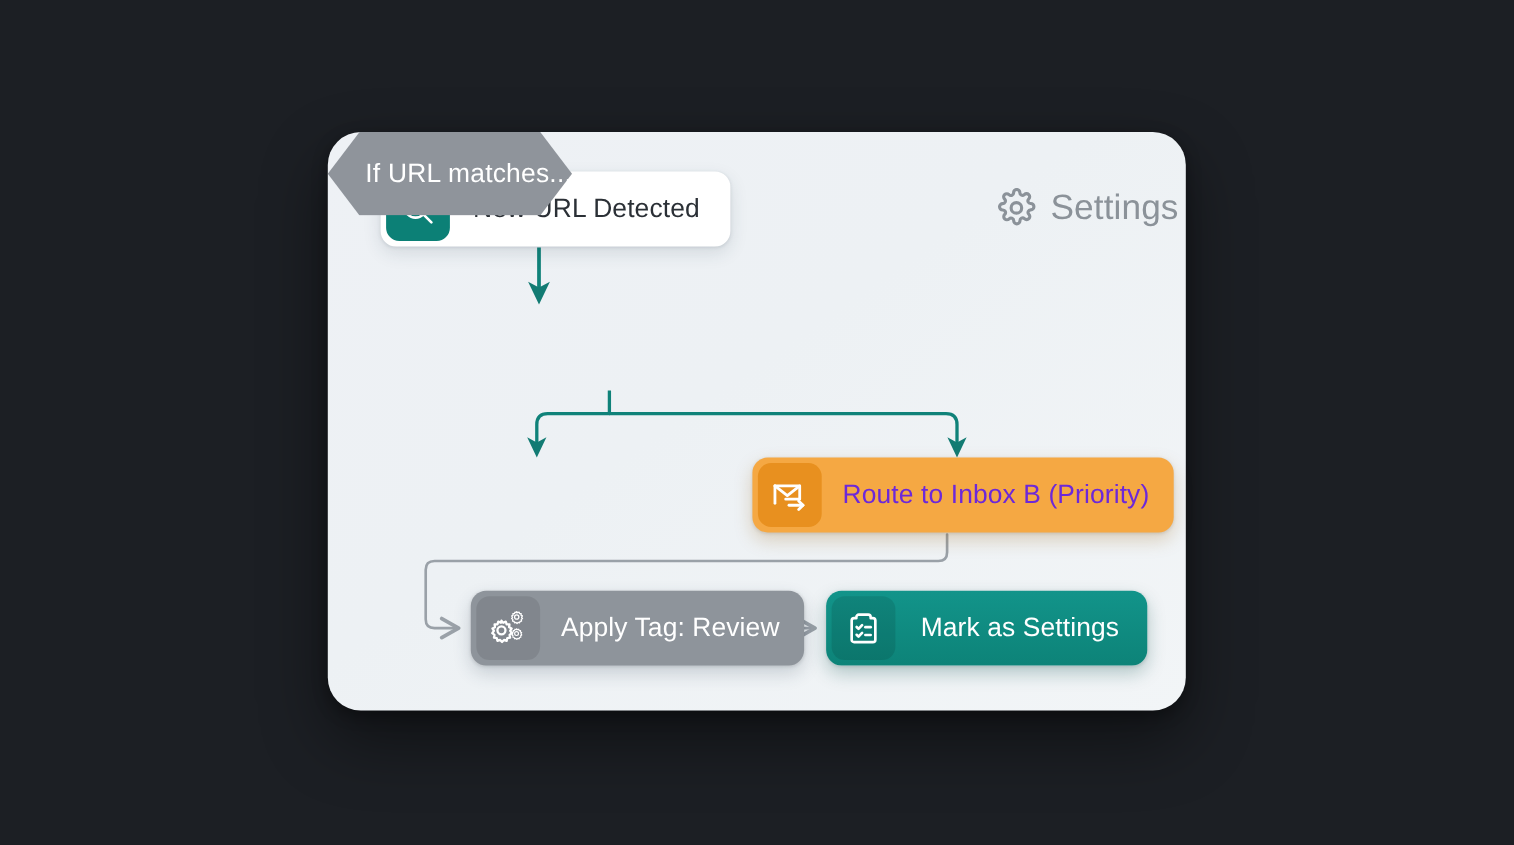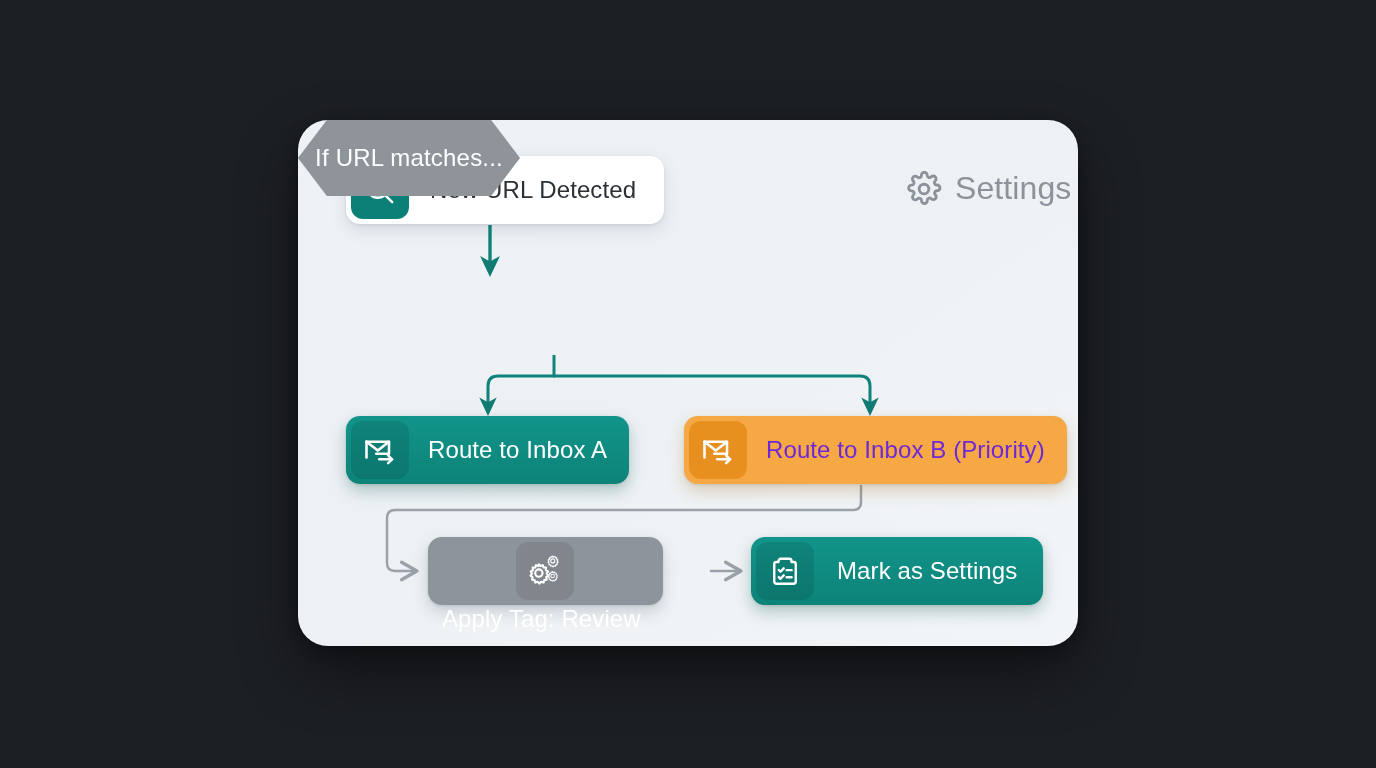--- a/index.html
+++ b/index.html
@@ -94,21 +94,21 @@
   #node-condition {
     left: 145px;
     top: 158px;
     width: 222px;
     height: 76px;
     background: #8f949b;
     border-radius: 18px;
     clip-path: polygon(13% 0%, 87% 0%, 100% 50%, 87% 100%, 13% 100%, 0% 50%);
     display: flex;
     align-items: center;
-    justify-content: center;
+    justify-content: flex-end;
     filter: drop-shadow(0 5px 9px rgba(40,60,80,0.20));
   }
   #node-condition .cond-label {
     font-size: 24px;
     color: #ffffff;
     letter-spacing: 0.2px;
   }
 
   
   #node-route-a {
@@ -132,21 +132,20 @@
   #node-route-b .icon-chip { background: #e8901f; }
   #node-route-b .node-label { color: #6d28d9; }
 
   
   #node-apply-tag {
     left: 130px;
     top: 417px;
     height: 68px;
     background: #8e949b;
     box-shadow: 0 7px 16px rgba(40,60,80,0.20), 0 1px 3px rgba(0,0,0,0.10);
-    flex-direction: column;
   }
   #node-apply-tag .icon-chip { background: rgba(0,0,0,0.09); }
   #node-apply-tag .node-label { color: #ffffff; }
 
   
   #node-mark-complete {
     left: 453px;
     top: 417px;
     height: 68px;
     background: linear-gradient(180deg, #12948a 0%, #0d8378 100%);
@@ -202,32 +201,20 @@
         <path d="M11.9 9.9 a1.9 1.9 0 0 1 0 2.7 l-1.2 1.2 a1.9 1.9 0 0 1-2.7-2.7 l0.5-0.5"></path>
       </svg>
     </span>
     <span class="node-label">New URL Detected</span>
   </div>
 
   <div id="node-condition">
     <span class="cond-label">If URL matches...</span>
   </div>
 
-  <div class="node" id="node-route-a">
-    <span class="icon-chip">
-      <svg width="36" height="36" viewBox="0 0 24 24" fill="none" stroke="#ffffff" stroke-width="1.7" stroke-linecap="round" stroke-linejoin="round">
-        <path d="M3 6.5 h15 v8 h-8.5"></path>
-        <polyline points="3,6.5 10.5,12.4 18,6.5"></polyline>
-        <path d="M3 6.5 v10.5"></path>
-        <line x1="11.5" y1="18.2" x2="20" y2="18.2"></line>
-        <polyline points="17.4,15.6 20,18.2 17.4,20.8"></polyline>
-      </svg>
-    </span>
-    <span class="node-label">Route to Inbox A</span>
-  </div>
 
   <div class="node" id="node-route-b">
     <span class="icon-chip">
       <svg width="36" height="36" viewBox="0 0 24 24" fill="none" stroke="#ffffff" stroke-width="1.7" stroke-linecap="round" stroke-linejoin="round">
         <path d="M3 6.5 h15 v8 h-8.5"></path>
         <polyline points="3,6.5 10.5,12.4 18,6.5"></polyline>
         <path d="M3 6.5 v10.5"></path>
         <line x1="11.5" y1="18.2" x2="20" y2="18.2"></line>
         <polyline points="17.4,15.6 20,18.2 17.4,20.8"></polyline>
       </svg>

